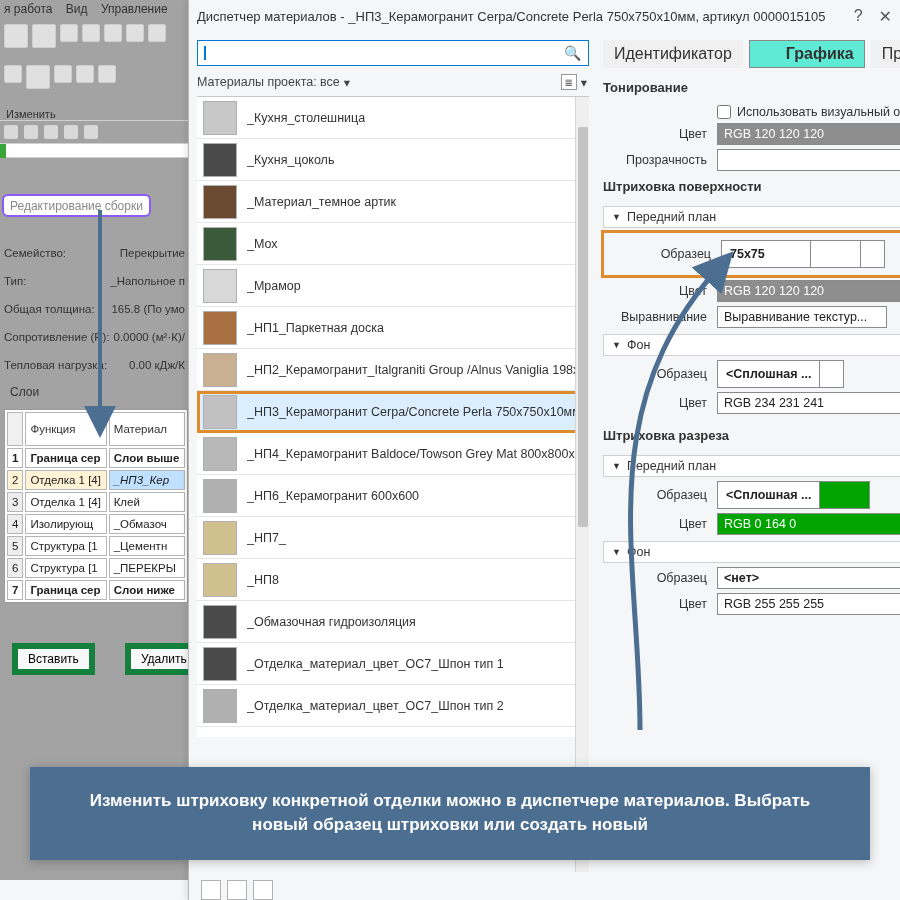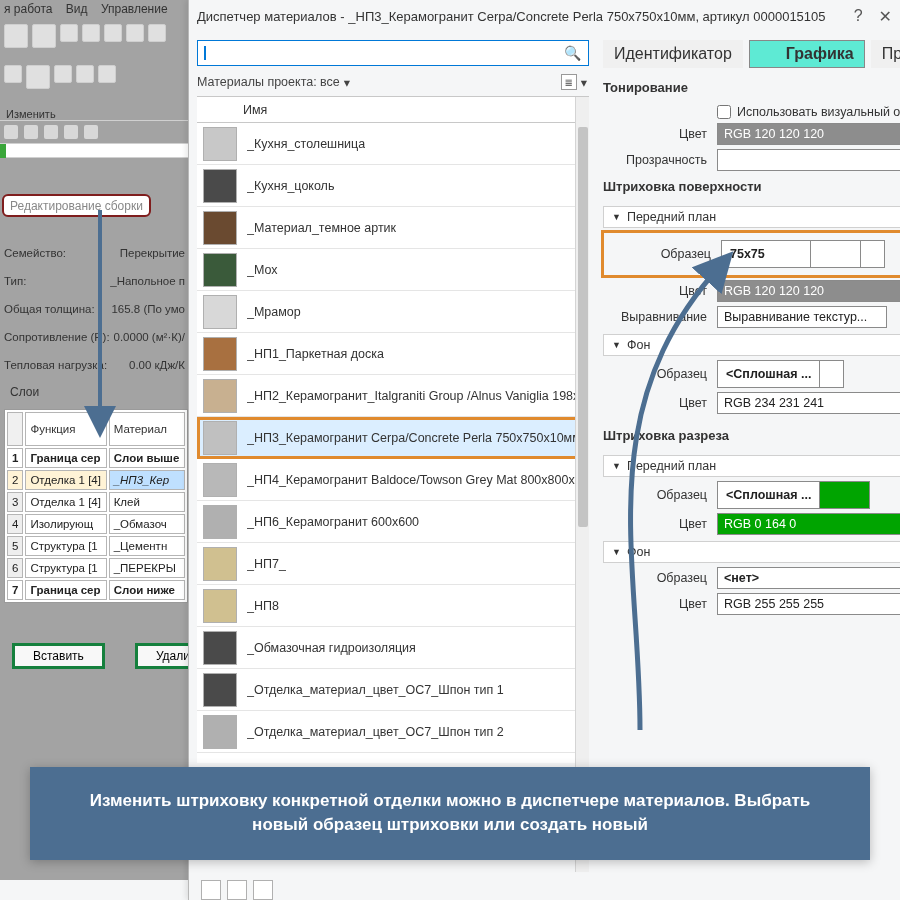--- a/index.html
+++ b/index.html
@@ -8,37 +8,37 @@
 .left-app{position:absolute;left:0;top:0;width:190px;height:880px;background:#a3a3a3;border-right:1px solid transparent;}
 .left-app .menu{font-size:12px;color:#333;padding:2px 4px;}
 .ribbon{height:90px;padding:6px 4px;display:flex;flex-wrap:wrap;gap:4px;align-items:flex-start;}
 .ribbon-icon{width:18px;height:18px;background:#e0e0e0;border:1px solid #cfcfcf;border-radius:2px;}
 .ribbon-icon.big{width:24px;height:24px;}
 .mod-label{font-size:11px;color:#333;padding:0 6px;}
 .small-toolbar{height:24px;border-top:1px solid #d0d0d0;border-bottom:1px solid #d0d0d0;display:flex;align-items:center;gap:6px;padding:0 4px;}
 .small-toolbar span{width:14px;height:14px;background:#d8d8d8;border-radius:2px;display:inline-block;}
 .green-strip{height:14px;background:#fff;border-bottom:1px solid #d0d0d0;display:flex;}
 .green-strip .g{width:6px;height:14px;background:#3aa63a;}
-.section-box{margin:36px 2px 4px 2px;border:2px solid #7f1d1d;border-radius:6px;background:#fff;padding:2px 6px;display:inline-block;}
+.section-box{margin:36px 2px 4px 2px;border:2px solid #8b5cf6;border-radius:6px;background:#fff;padding:2px 6px;display:inline-block;}
 .section-box span{font-size:12px;color:#888;}
 .props{margin:26px 4px 0 4px;font-size:11.5px;color:#333;}
 .props .row{display:flex;justify-content:space-between;margin-bottom:3px;margin-top:16px;}
 .props .row .l{color:#333;}
 .props .row .r{color:#333;}
 .layers-label{margin:14px 0 0 10px;font-size:12px;color:#333;}
 .layers-table{margin:10px 0 0 4px;width:184px;border:1px solid #9a9a9a;font-size:11.5px;background:#fff;}
 .layers-table th,.layers-table td{border:1px solid #b5b5b5;padding:3px 4px;text-align:left;white-space:nowrap;overflow:hidden;}
 .layers-table th{background:#fff;font-weight:normal;color:#333;height:34px;vertical-align:middle;}
 .layers-table th.idx{width:16px;background:#f0f0f0;}
 .layers-table td.idx{width:16px;background:#eee;text-align:center;}
 .layers-table tr.top td{font-weight:bold;background:#fff;}
 .layers-table tr.sel td{background:#fff3d6;}
 .layers-table tr.sel td.mat{background:#bfe0ff;font-style:italic;}
 .btns{display:flex;gap:30px;margin:40px 12px 0 12px;}
-.btns button{background:#f8f8f8;border:3px solid #15803d;padding:3px 18px;font-size:12px;}
+.btns button{background:#f8f8f8;border:6px solid #15803d;padding:3px 10px;font-size:12px;}
 
 .dialog{position:absolute;left:188px;top:0;width:712px;height:900px;background:#f5f6f7;border-left:1px solid #b8b8b8;box-shadow:-2px 0 6px rgba(0,0,0,.1);}
 .dlg-title{height:24px;display:flex;align-items:center;padding:16px 8px;justify-content:space-between;}
 .dlg-title .t{font-size:13px;color:#333;}
 .dlg-title .ctrls{display:flex;gap:16px;font-size:16px;color:#555;}
 .dlg-title .ctrls span{cursor:pointer;}
 .dlg-body{display:flex;height:876px;}
 .col-mat{width:408px;padding:8px 0 0 8px;display:flex;flex-direction:column;}
 .col-props{flex:1;padding:8px 6px 0 6px;}
 
@@ -213,21 +213,20 @@
         <span class="mag">🔍</span>
       </div>
       <div class="filter-row">
         <span>Материалы проекта: все</span>
         <span>▾</span>
         <span class="sp"></span>
         <span class="ico">≣</span>
         <span>▾</span>
       </div>
       <div class="list-wrap">
-        <div class="list-head">Имя</div>
         <div class="mat-list" id="mat-list">
             <div class="mat-item">
               <div class="thumb" style="background:#c8c8c8"></div>
               <span class="nm">_Кухня_столешница</span>
             </div>
             <div class="mat-item">
               <div class="thumb" style="background:#4a4a4a"></div>
               <span class="nm">_Кухня_цоколь</span>
             </div>
             <div class="mat-item">

